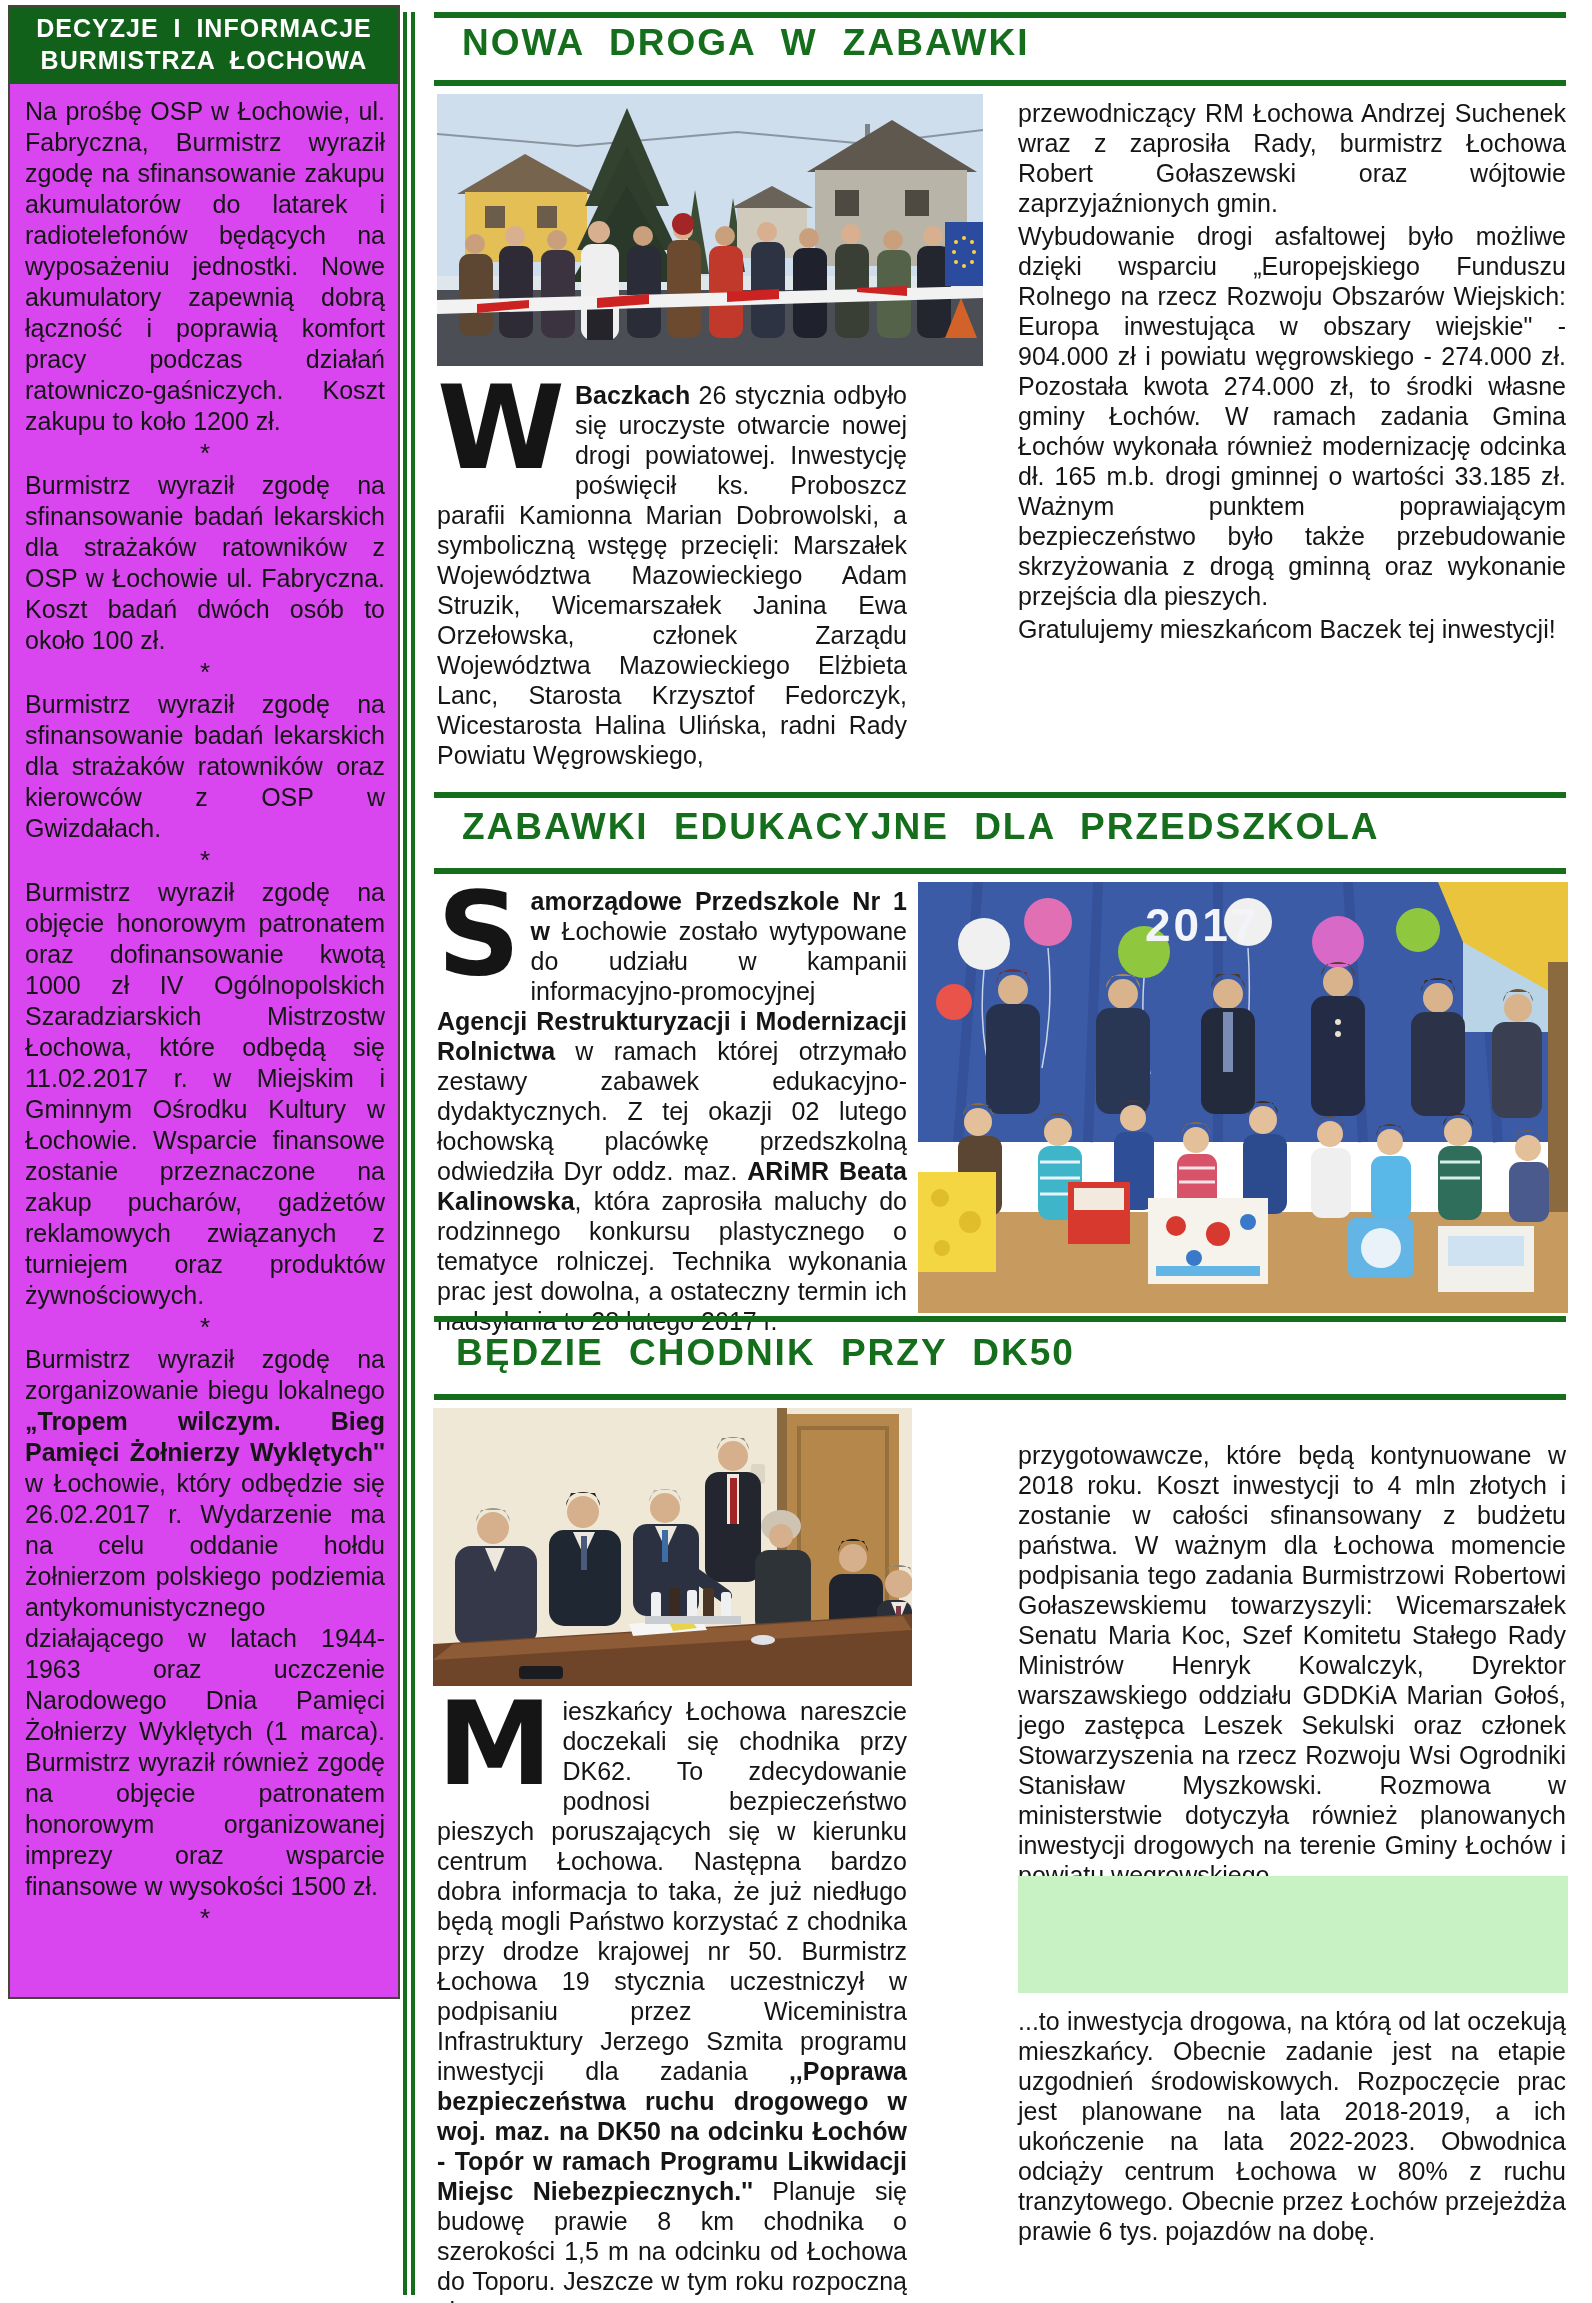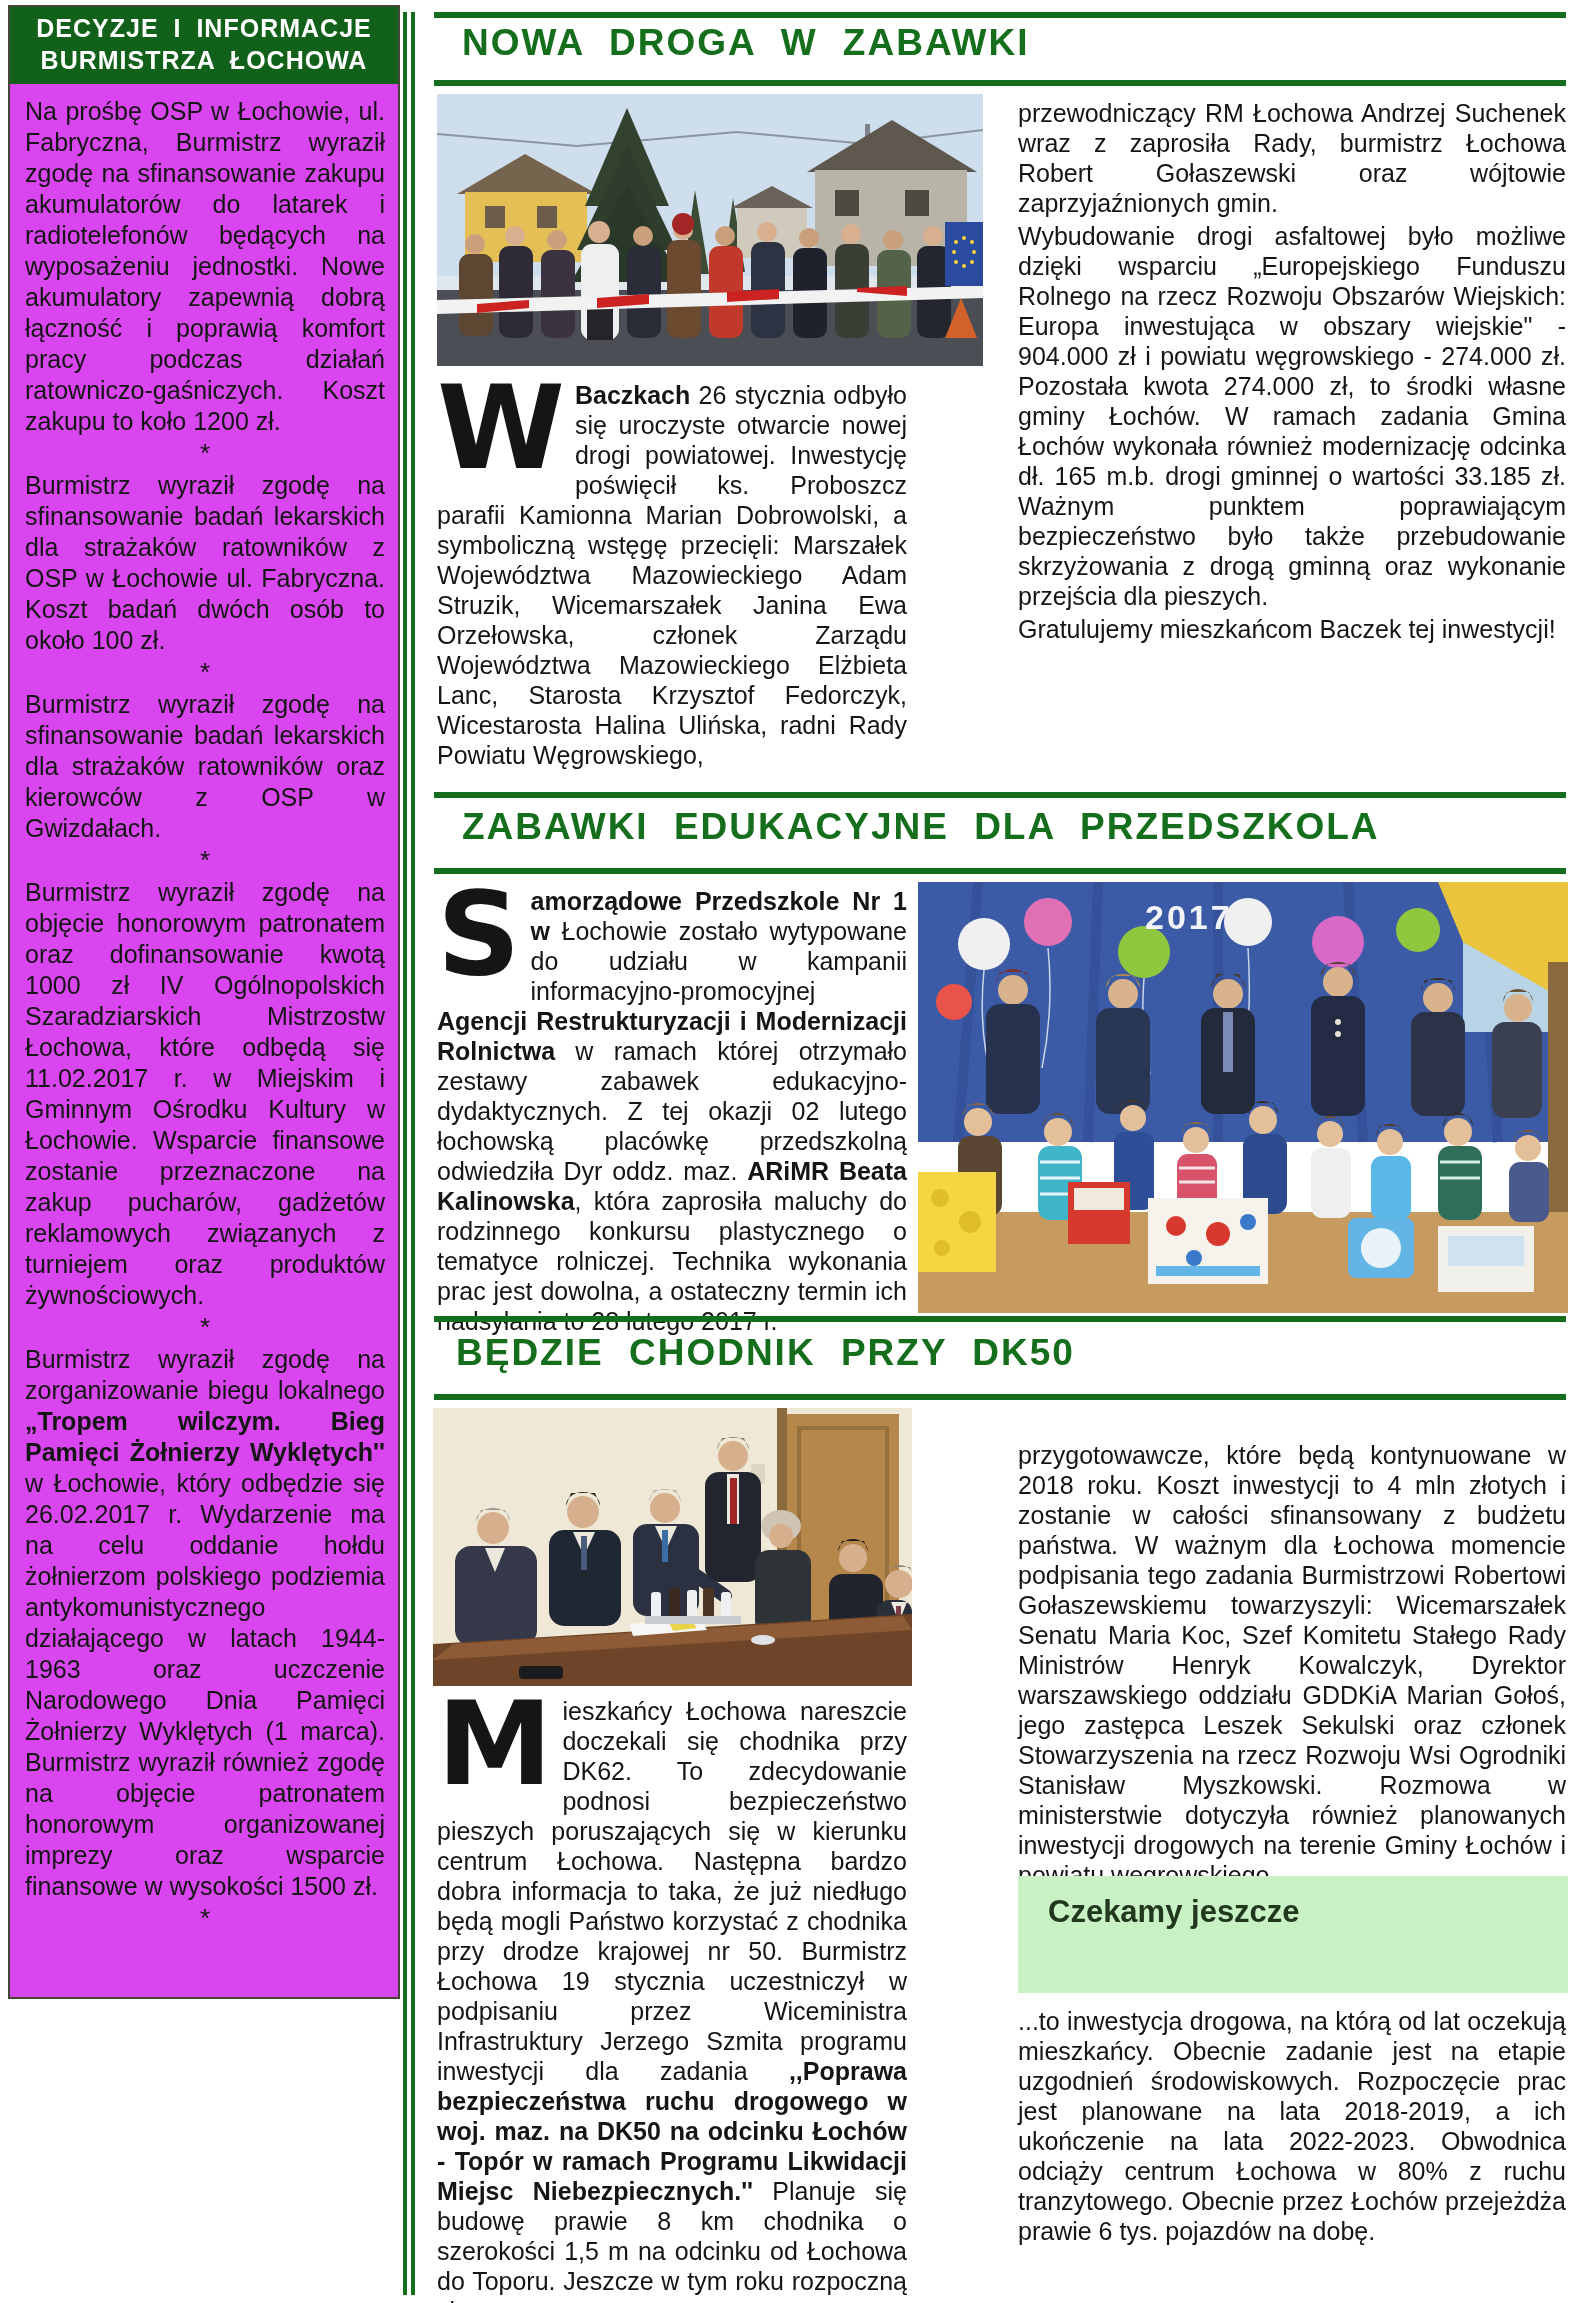--- a/index.html
+++ b/index.html
@@ -32,21 +32,21 @@
            font-size:116px;line-height:86px;margin:5px 10px 0 0;}
   .photo{position:absolute;overflow:hidden;}
   .photo svg{display:block;width:100%;height:100%;}
 
   
   #obw-box{left:1018px;top:1876px;width:550px;height:117px;background:#c8f2c3;
            box-sizing:border-box;padding:12px 10px 0 30px;}
   #obw-box div{font-weight:bold;font-size:31px;line-height:47px;color:#21381f;}
 
   #photo2-year{position:absolute;left:1145px;top:898px;color:#f2f4f8;
-               font-weight:bold;font-size:34px;letter-spacing:3px;}
+               font-weight:bold;font-size:46px;letter-spacing:3px;}
 </style>
 </head>
 <body>
 
 <div id="sidebar" class="abs">
   <div class="sb-header">
     <div>DECYZJE I INFORMACJE</div>
     <div>BURMISTRZA ŁOCHOWA</div>
   </div>
   <div class="sb-body">
@@ -342,18 +342,17 @@
 
 <div class="col" style="left:1018px;top:1440px;width:548px;">
   <p>przygotowawcze, które będą kontynuowane w 2018 roku. Koszt inwestycji to 4 mln złotych i zostanie w całości sfinansowany z budżetu państwa. W ważnym dla Łochowa momencie podpisania tego zadania Burmistrzowi Robertowi Gołaszewskiemu towarzyszyli: Wicemarszałek Senatu Maria Koc, Szef Komitetu Stałego Rady Ministrów Henryk Kowalczyk, Dyrektor warszawskiego oddziału GDDKiA Marian Gołoś, jego zastępca Leszek Sekulski oraz członek Stowarzyszenia na rzecz Rozwoju Wsi Ogrodniki Stanisław Myszkowski. Rozmowa w ministerstwie dotyczyła również planowanych inwestycji drogowych na terenie Gminy Łochów i powiatu węgrowskiego.</p>
 </div>
 
 <div class="col" style="left:437px;top:1696px;width:470px;">
   <span class="dropcap">M</span><span>ieszkańcy Łochowa nareszcie doczekali się chodnika przy DK62. To zdecydowanie podnosi bezpieczeństwo pieszych poruszających się w kierunku centrum Łochowa. Następna bardzo dobra informacja to taka, że już niedługo będą mogli Państwo korzystać z chodnika przy drodze krajowej nr 50. Burmistrz Łochowa 19 stycznia uczestniczył w podpisaniu przez Wiceministra Infrastruktury Jerzego Szmita programu inwestycji dla zadania </span><span class="b">,,Poprawa bezpieczeństwa ruchu drogowego w woj. maz. na DK50 na odcinku Łochów - Topór w ramach Programu Likwidacji Miejsc Niebezpiecznych.''</span><span> Planuje się budowę prawie 8 km chodnika o szerokości 1,5 m na odcinku od Łochowa do Toporu. Jeszcze w tym roku rozpoczną się prace</span>
 </div>
 
 <div id="obw-box" class="abs">
-  <div>Czekamy jeszcze</div>
 </div>
 
 <div class="col" style="left:1018px;top:2006px;width:548px;">
   <p>...to inwestycja drogowa, na którą od lat oczekują mieszkańcy. Obecnie zadanie jest na etapie uzgodnień środowiskowych. Rozpoczęcie prac jest planowane na lata 2018-2019, a ich ukończenie na lata 2022-2023. Obwodnica odciąży centrum Łochowa w 80% z ruchu tranzytowego. Obecnie przez Łochów przejeżdża prawie 6 tys. pojazdów na dobę.</p>
 </div>
 
 </body></html>

